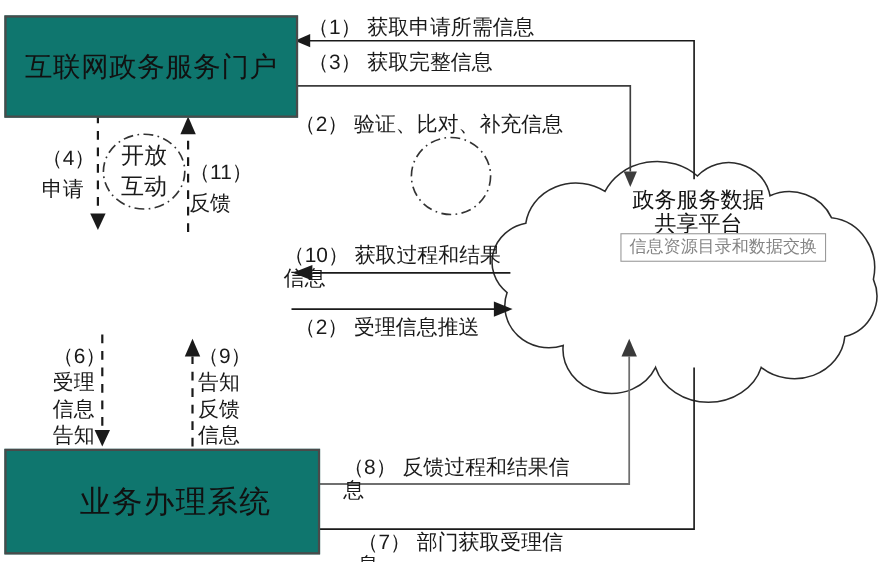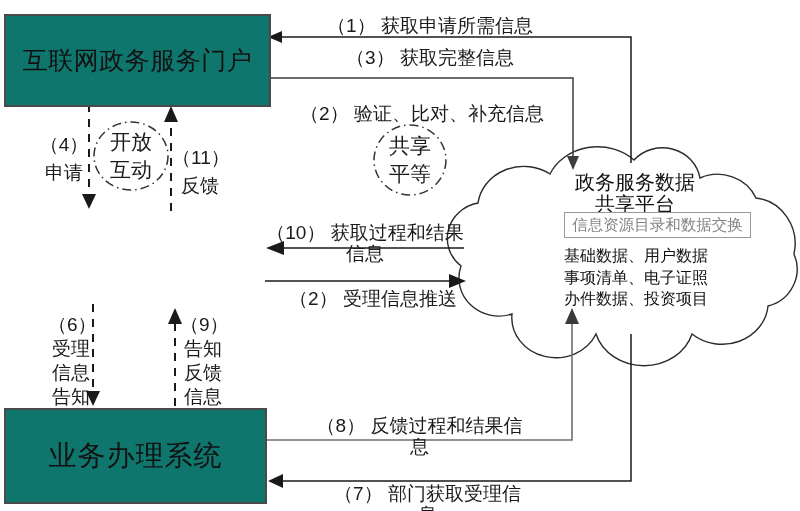--- a/index.html
+++ b/index.html
@@ -8,23 +8,23 @@
     font-family:"Liberation Sans",sans-serif;color:#1a1a1a;
   }
   .canvas svg{position:absolute;left:0;top:0;}
   .node{
     position:absolute;border:2px solid #4a4a4a;background:#0f766e;
     display:flex;align-items:center;justify-content:center;
     white-space:nowrap;color:#111;text-align:right;
   }
   #box-portal{left:4px;top:14px;width:263px;height:89px;font-size:25px;letter-spacing:0.5px;}
   #box-mgmt{left:3px;top:212px;width:261px;height:90px;font-size:28px;}
-  #box-biz{left:4px;top:408px;width:259px;height:92px;font-size:28px;letter-spacing:1px;}
+  #box-biz{left:4px;top:408px;width:259px;height:92px;font-size:28px;letter-spacing:1px;padding-left:24px;}
   .lbl{
-    position:absolute;text-align:center;white-space:pre-line;color:#1a1a1a;
+    position:absolute;text-align:left;white-space:pre-line;color:#1a1a1a;
     font-size:19px;line-height:21px;
   }
   .stack{line-height:25px;}
   #lbl-f1{left:280px;top:15px;width:300px;}
   #lbl-f3{left:280px;top:47px;width:300px;}
   #lbl-f2{left:268px;top:103px;width:308px;}
   #lbl-f4{left:38px;top:131px;width:52px;line-height:28px;}
   #lbl-f11{left:172px;top:128px;width:56px;line-height:28px;margin-top:16px;}
   #lbl-f10{left:258px;top:222px;width:214px;}
   #lbl-f5{left:268px;top:288px;width:210px;}
@@ -105,30 +105,23 @@
     <line x1="175" y1="406" x2="175" y2="324" stroke="#1a1a1a" stroke-width="2" stroke-dasharray="8 7"></line>
     <polygon points="175,308 168,324 182,324" fill="#1a1a1a"></polygon>
   </svg>
 
   <div class="node" id="box-portal">互联网政务服务门户</div>
   <div class="node" id="box-biz">业务办理系统</div>
 
   <div id="cloud-title">政务服务数据
 共享平台</div>
   <div id="cloud-exchange">信息资源目录和数据交换</div>
-  <div id="cloud-items">
-    <div>基础数据、用户数据</div>
-    <div>事项清单、电子证照</div>
-    <div>办件数据、投资项目</div>
-  </div>
 
   <div class="principle" id="principle-1">开放
 互动</div>
-  <div class="principle" id="principle-2">共享
-平等</div>
 
   <div class="lbl" id="lbl-f1">（1） 获取申请所需信息</div>
   <div class="lbl" id="lbl-f3">（3） 获取完整信息</div>
   <div class="lbl" id="lbl-f2">（2） 验证、比对、补充信息</div>
   <div class="lbl stack" id="lbl-f4">（4）
 申请</div>
   <div class="lbl stack" id="lbl-f11">（11）
 反馈</div>
   <div class="lbl" id="lbl-f10">（10） 获取过程和结果信息</div>
   <div class="lbl" id="lbl-f5">（2） 受理信息推送</div>

